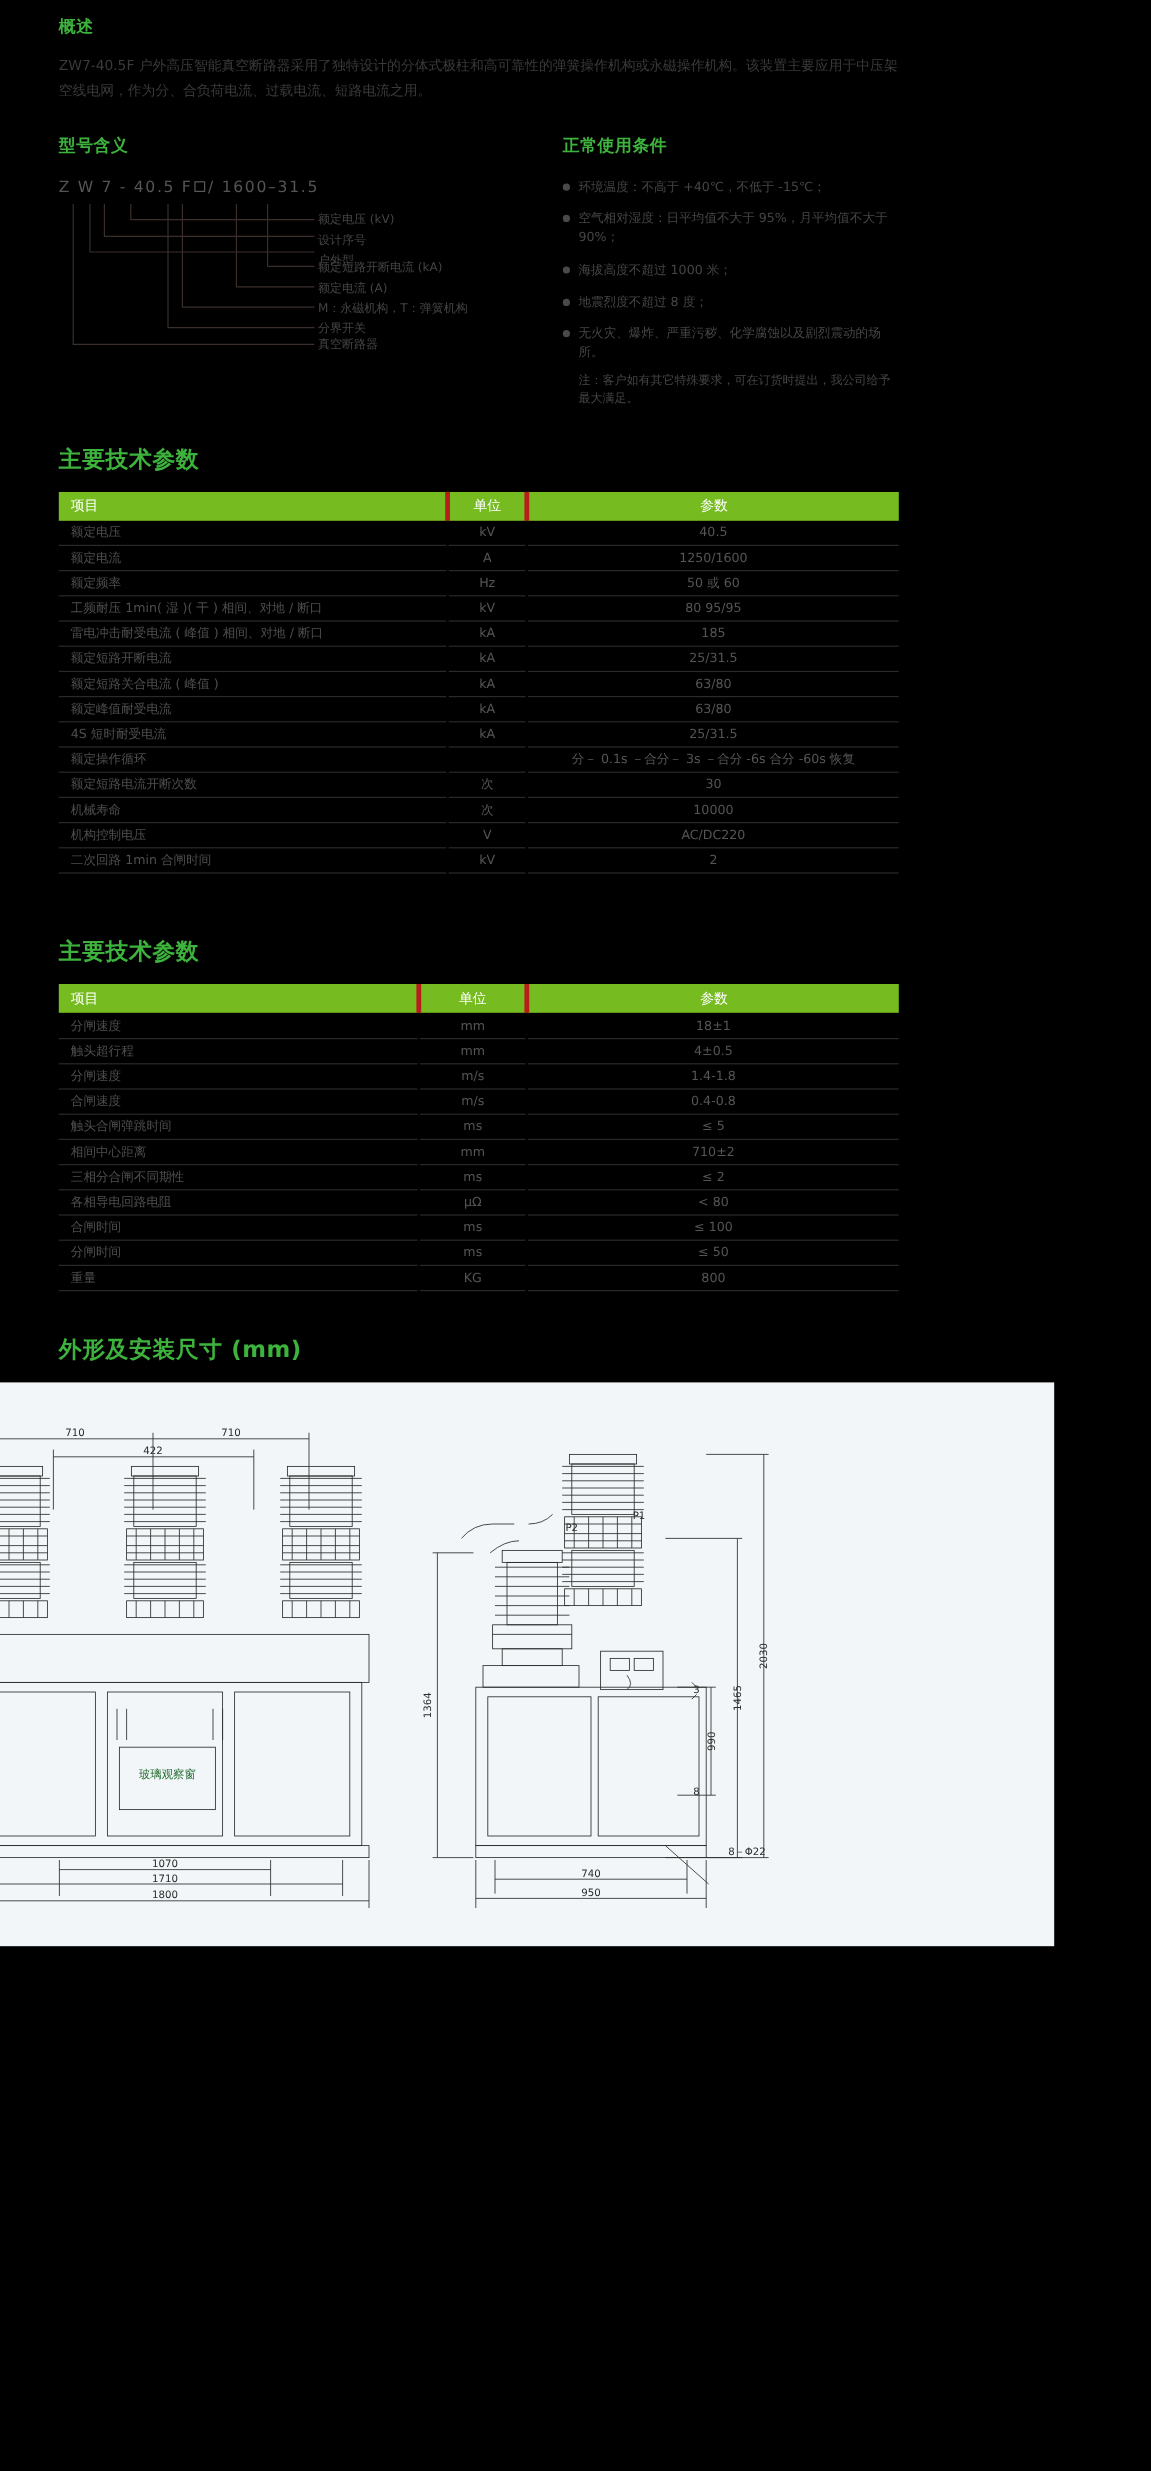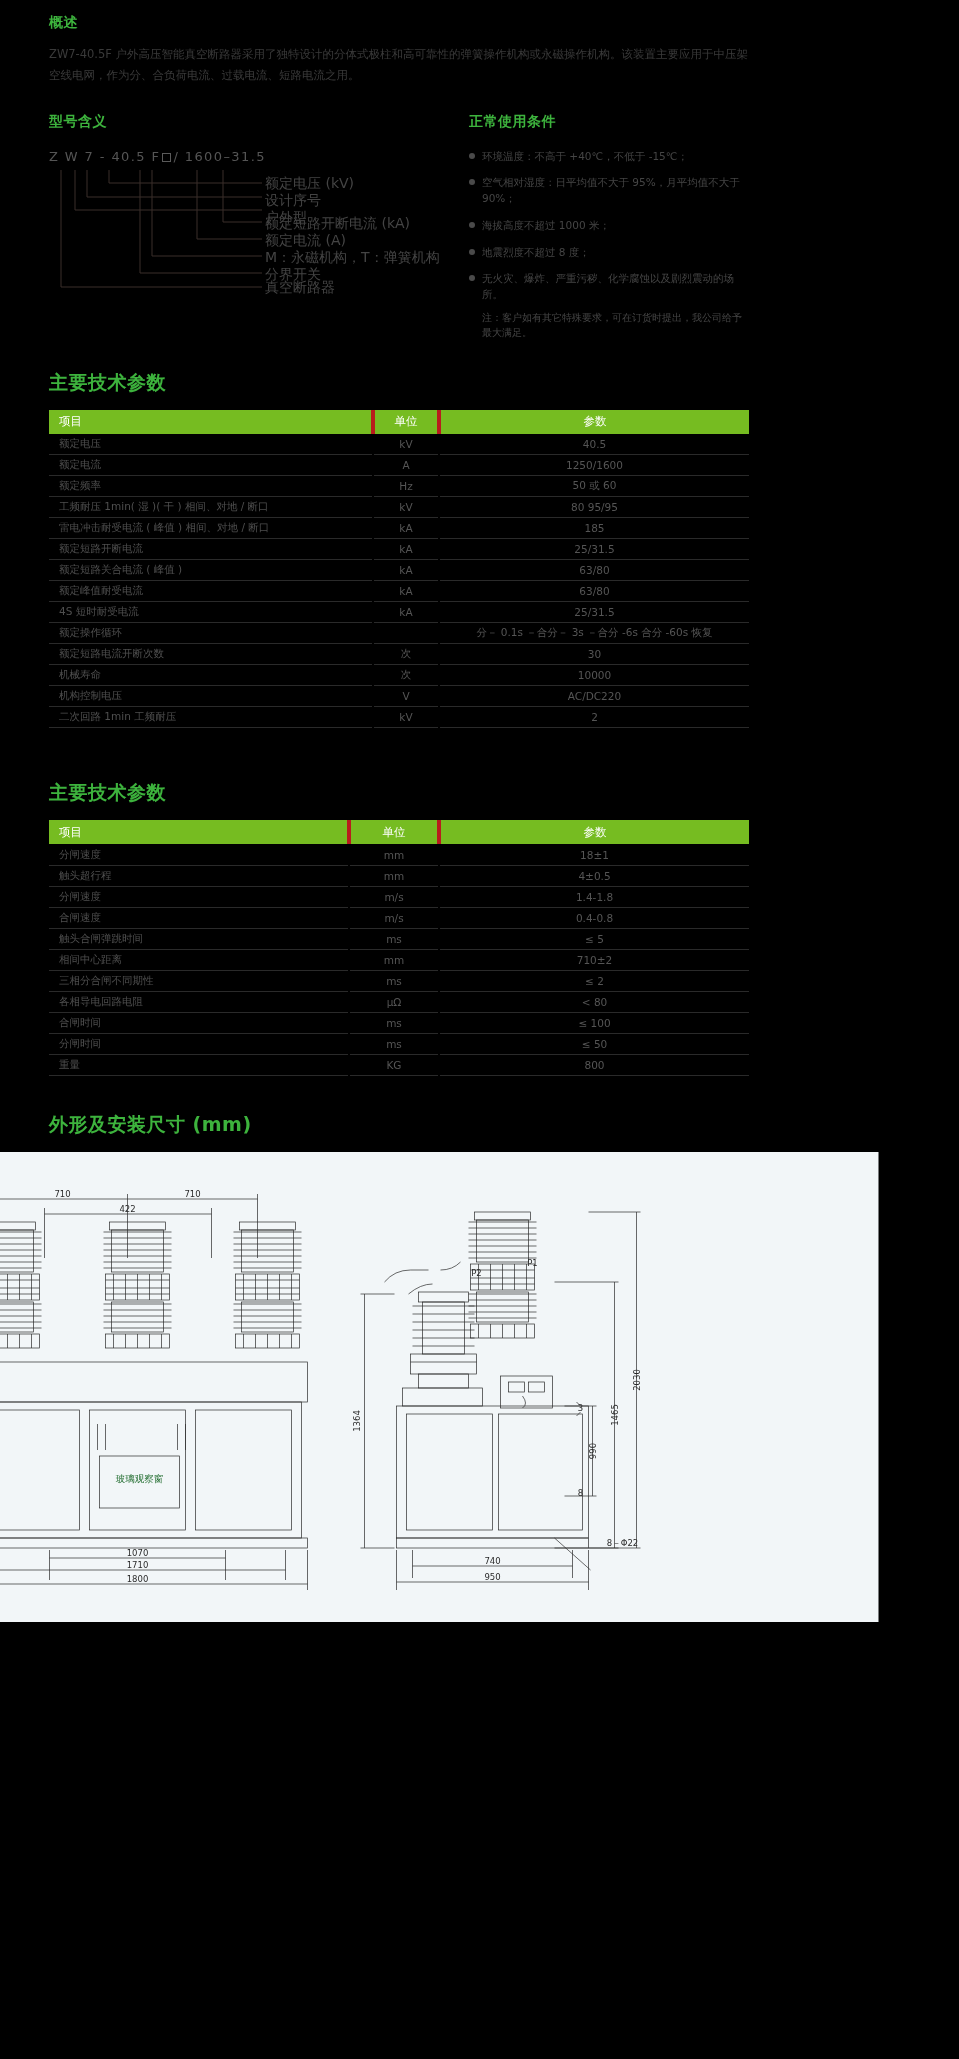--- a/index.html
+++ b/index.html
@@ -59,21 +59,21 @@
     height: 135px;
     margin-top: 2px;
   }
   .bracket-area svg { position: absolute; left: 0; top: 0; }
   .leader-labels {
     position: absolute;
     left: 216px;
     top: 52px;
   }
   .leader-labels div {
-    font-size: 14px;
+    font-size: 10px;
     color: #444444;
     height: 17px;
     line-height: 17px;
     white-space: nowrap;
   }
 
   
   .cond-list { margin-top: 18px; }
   .cond-list li {
     list-style: none;
@@ -285,21 +285,21 @@
             <td class="left">机械寿命</td>
             <td>次</td>
             <td>10000</td>
           </tr>
         <tr>
             <td class="left">机构控制电压</td>
             <td>V</td>
             <td>AC/DC220</td>
           </tr>
         <tr>
-            <td class="left">二次回路 1min 工频耐压</td>
+            <td class="left">二次回路 1min 合闸时间</td>
             <td>kV</td>
             <td>2</td>
           </tr>
       </tbody>
     </table>
   </div>
 
   <div class="wrap tbl-block" style="margin-top:52px;">
     <div class="sec-title big">主要技术参数</div>
     <table class="spec">

